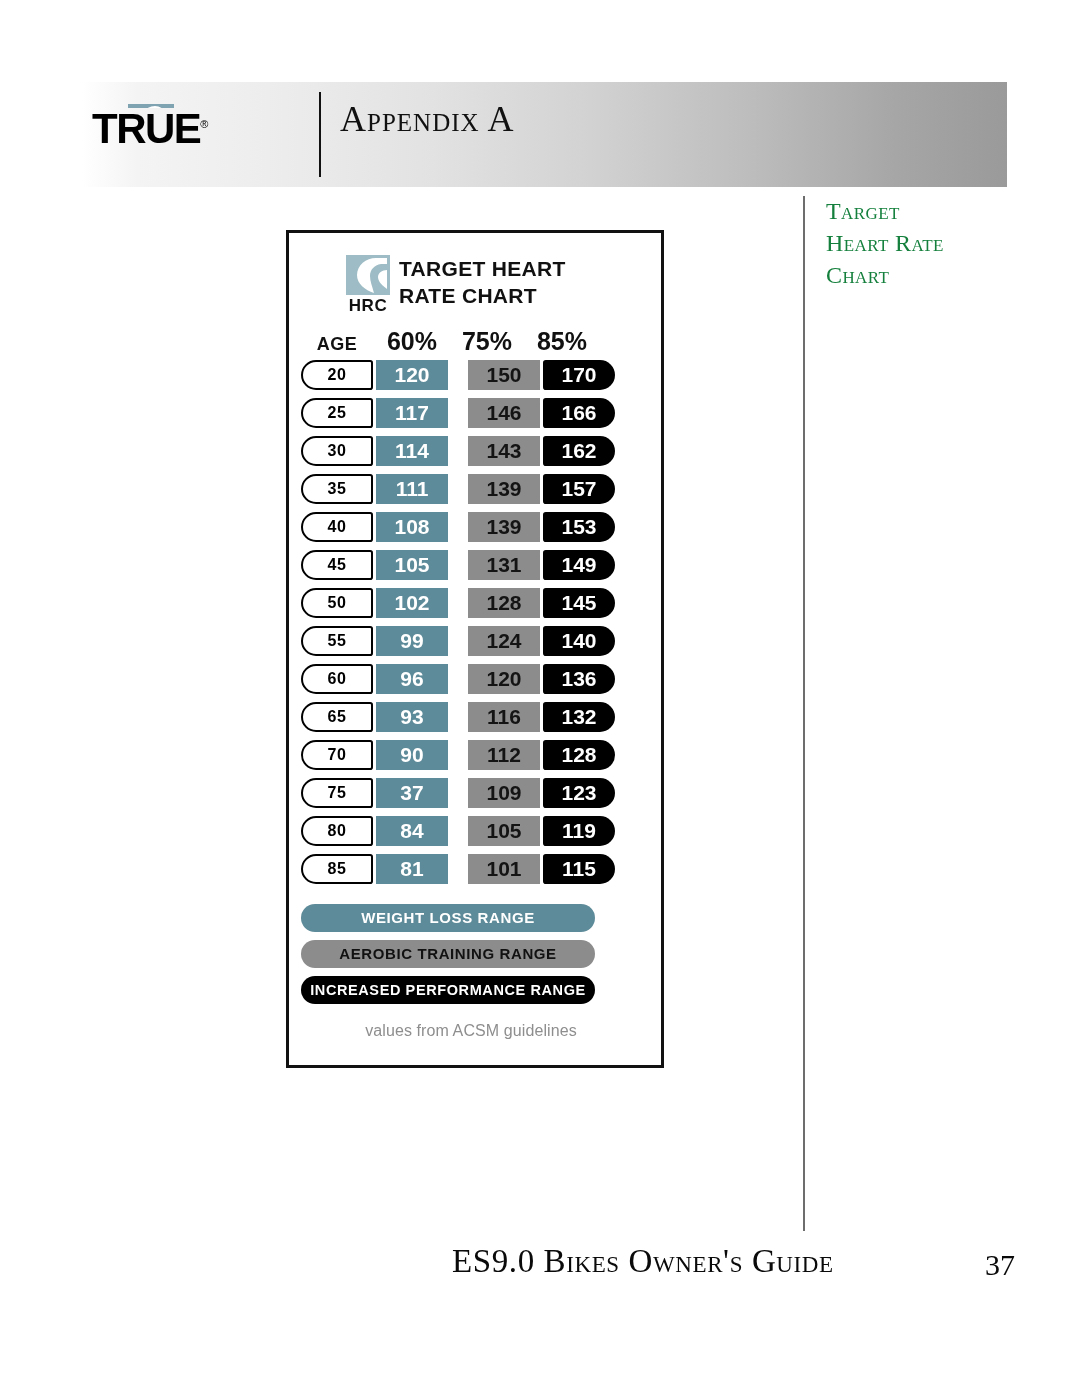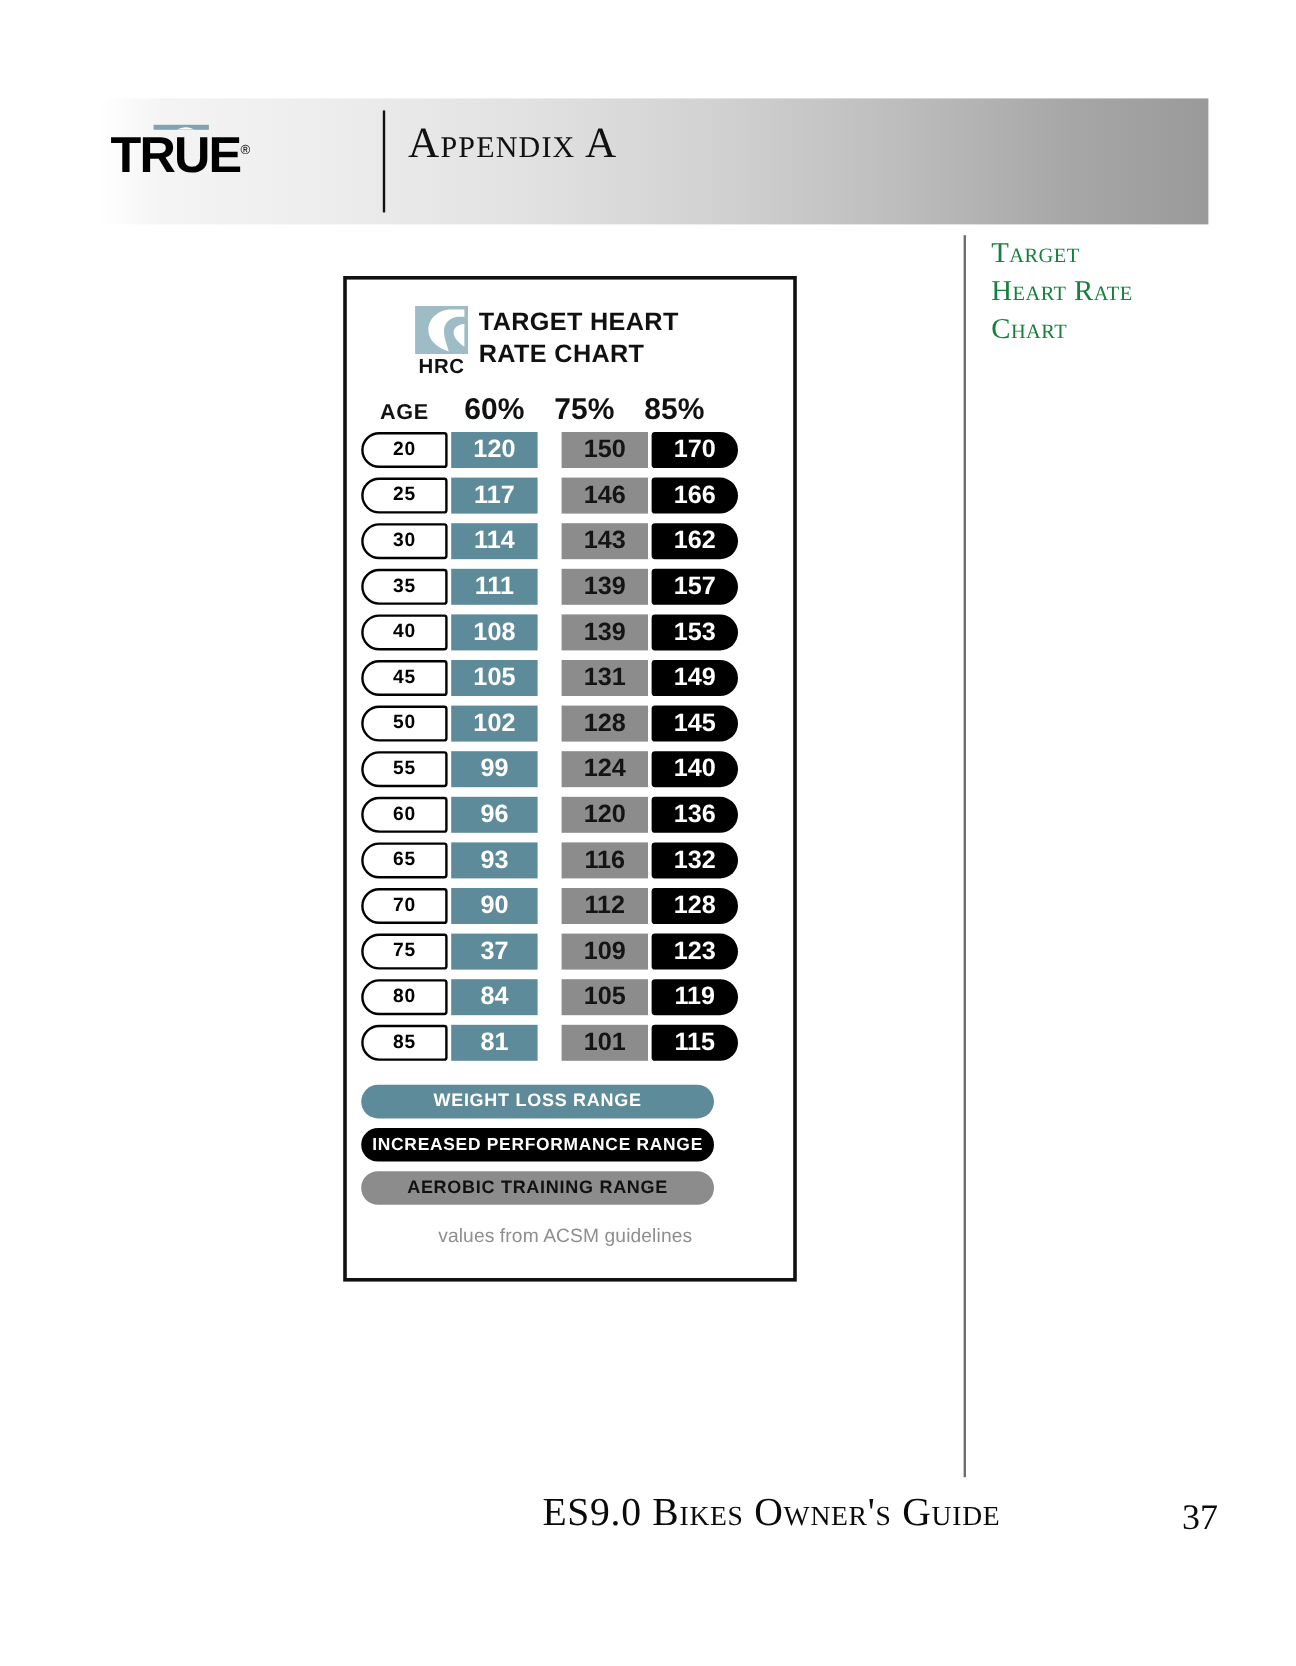--- a/index.html
+++ b/index.html
@@ -435,21 +435,21 @@
       <div class="rate-row">
         <div class="cell age">85</div>
         <div class="cell c60">81</div>
         <div class="cell c75">101</div>
         <div class="cell c85">115</div>
       </div>
     </div>
 
   <div id="legend">
       <div class="legend-bar weight">WEIGHT LOSS RANGE</div>
+      <div class="legend-bar aerobic">AEROBIC TRAINING RANGE</div>
       <div class="legend-bar perf">INCREASED PERFORMANCE RANGE</div>
-      <div class="legend-bar aerobic">AEROBIC TRAINING RANGE</div>
     </div>
 
   <div id="source-note">values from ACSM guidelines</div>
 </div>
 
 <div id="footer-title">ES9.0 Bikes Owner's Guide</div>
 <div id="page-number">37</div>
 
 </body></html>

